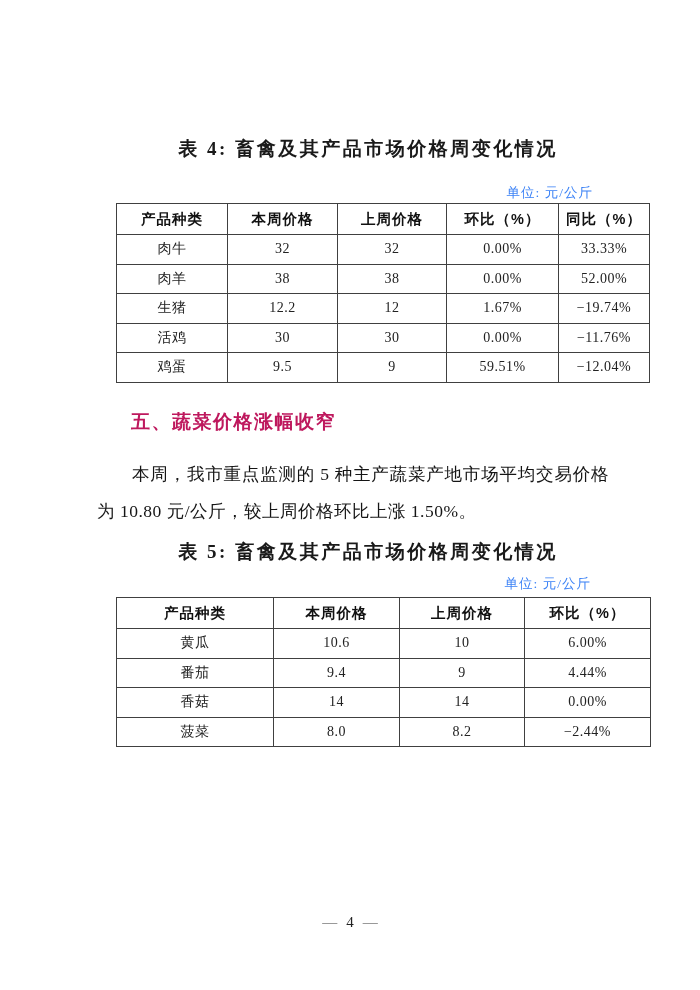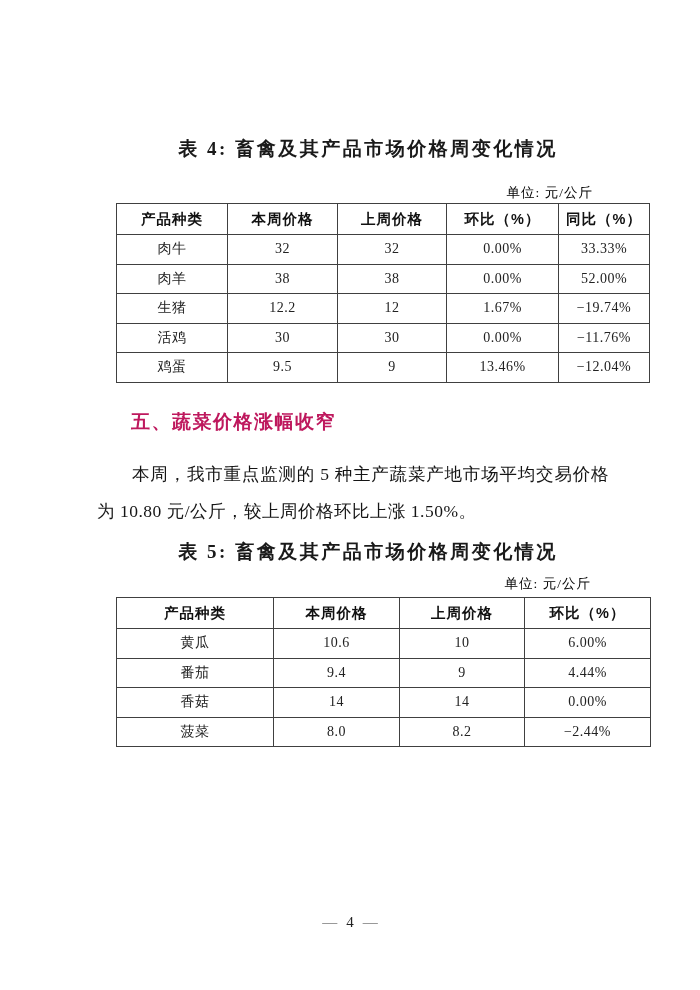--- a/index.html
+++ b/index.html
@@ -18,21 +18,21 @@
     font-size:19px; font-weight:bold;
     letter-spacing:2.5px;
     color:#1a1a1a;
   }
   .t4-title { top:136px; }
   .t5-title { top:539px; }
   .unit {
     position:absolute; left:99px; width:538px;
     text-align:right;
     font-size:13.5px; letter-spacing:1px;
-    color:#000000;
+    color:#3b82f6;
   }
   .t4-unit { top:184px; padding-right:44px; }
   .t5-unit { top:575px; padding-right:46px; }
   table.tbl {
     position:absolute; left:116px;
     border-collapse:collapse;
     table-layout:fixed;
     padding-left:43px;
   }
   .t4-table { top:203px; width:533px; }
@@ -130,21 +130,21 @@
         <td>活鸡</td>
         <td>30</td>
         <td>30</td>
         <td>0.00%</td>
         <td>−11.76%</td>
       </tr>
       <tr>
         <td>鸡蛋</td>
         <td>9.5</td>
         <td>9</td>
-        <td>13.46%</td>
+        <td>59.51%</td>
         <td>−12.04%</td>
       </tr>
     </tbody>
   </table>
 
   <div class="sec-heading">五、蔬菜价格涨幅收窄</div>
 
   <p class="para">本周，我市重点监测的 5 种主产蔬菜产地市场平均交易价格为 10.80 元/公斤，较上周价格环比上涨 1.50%。</p>
 
   <div class="tbl-title t5-title">表 5: 畜禽及其产品市场价格周变化情况</div>

